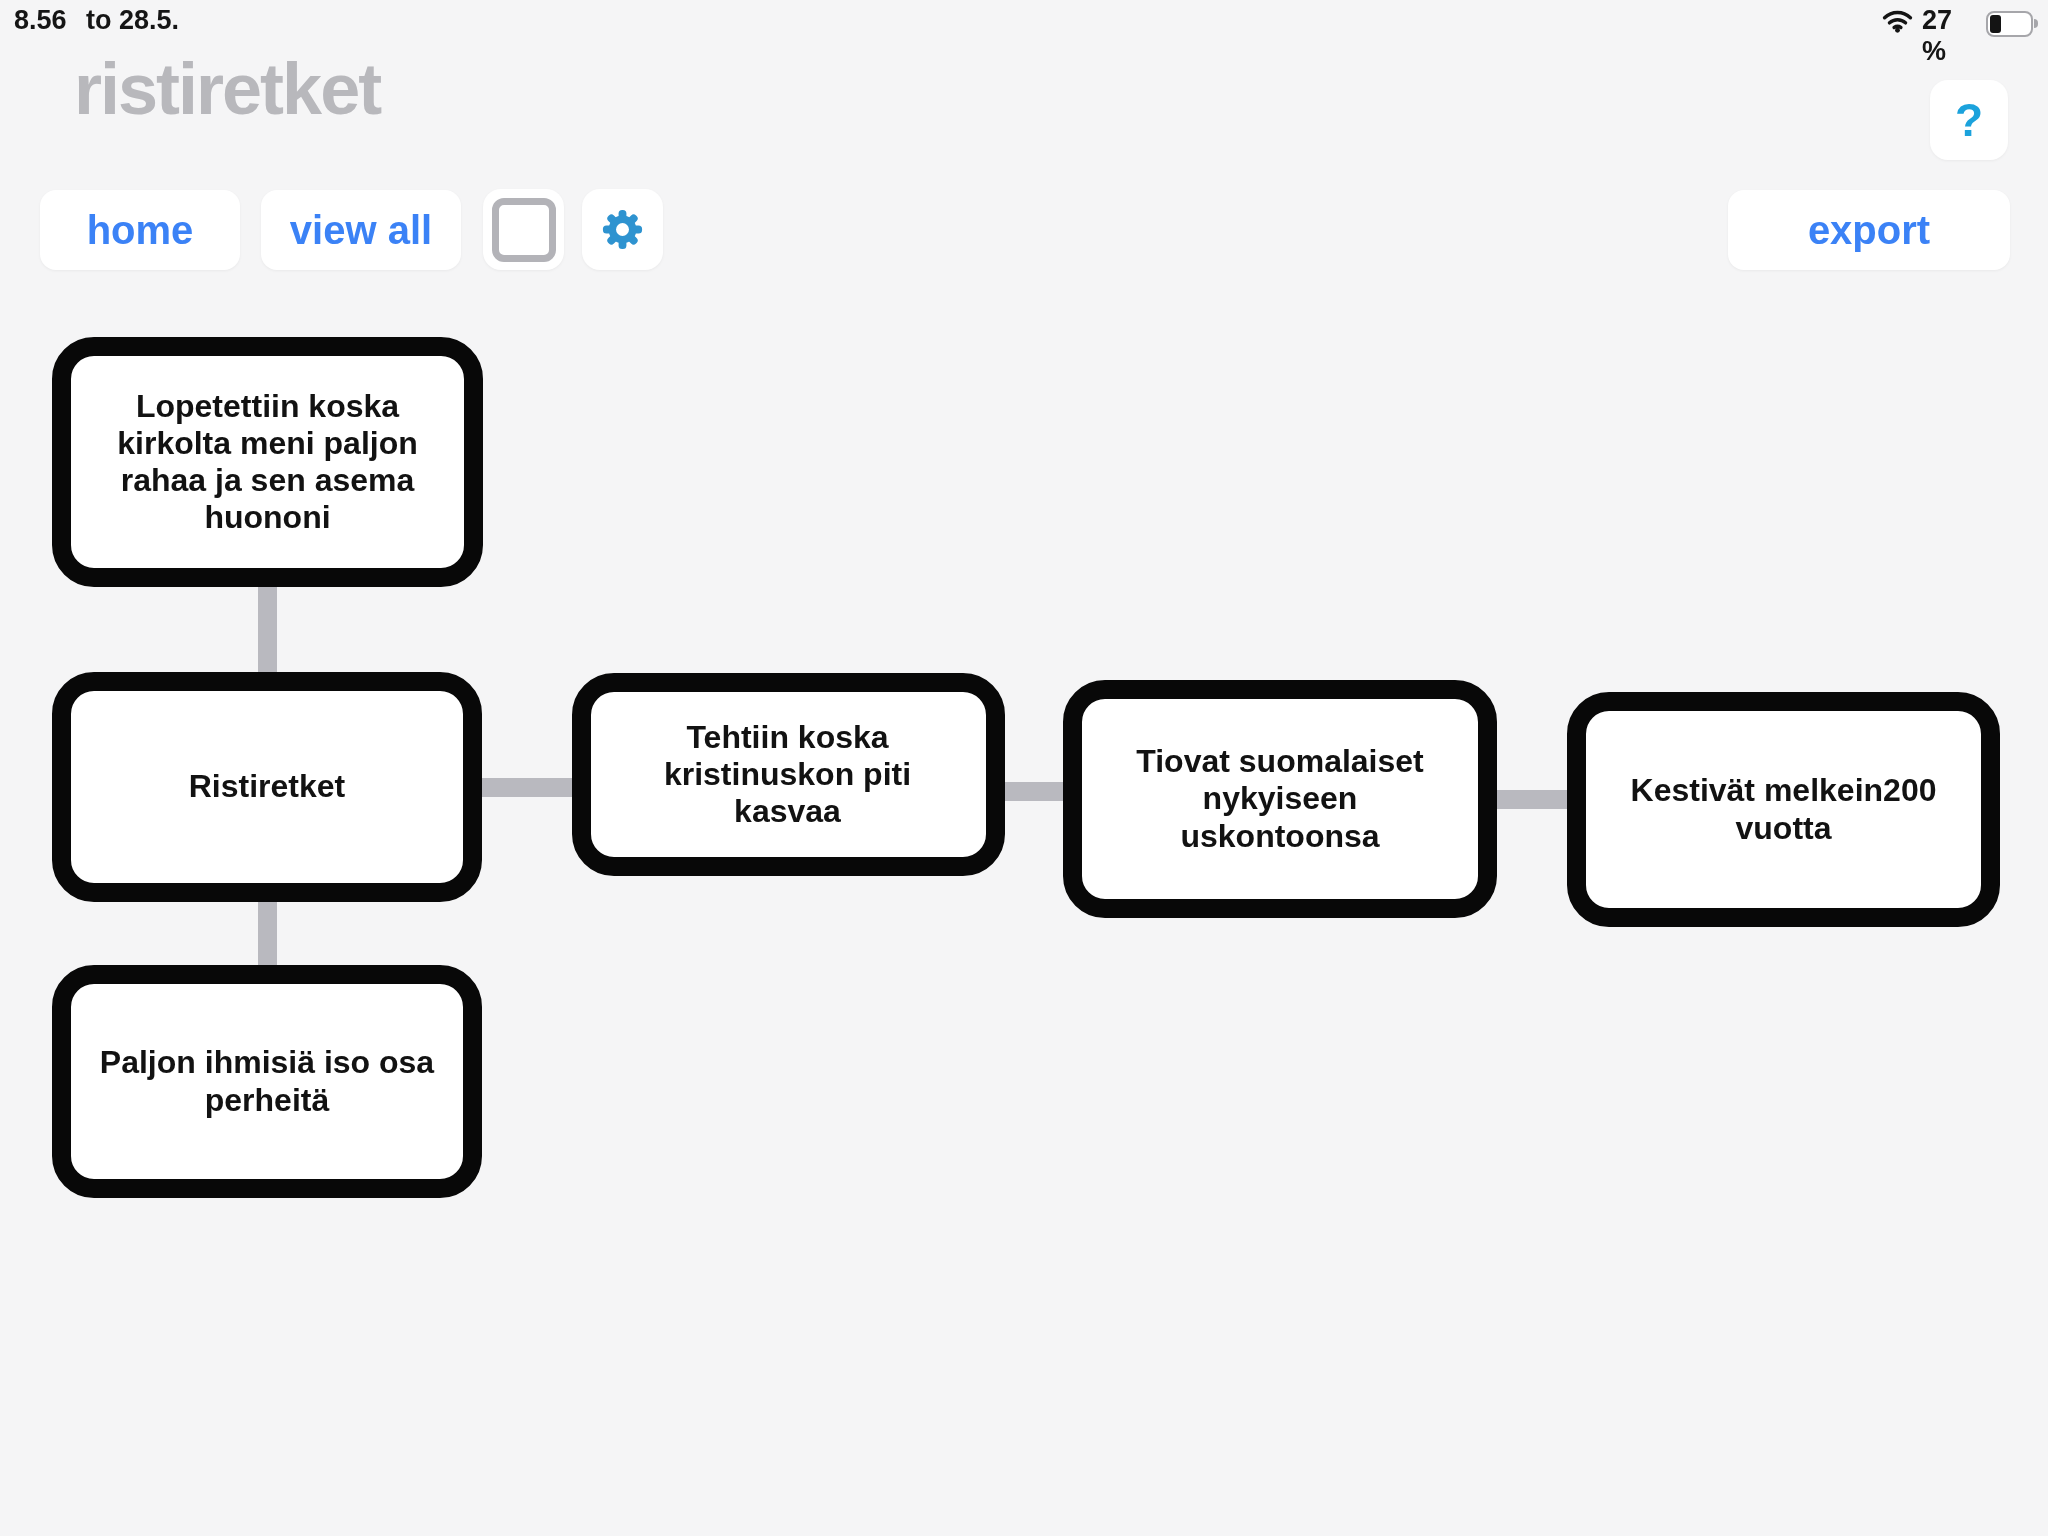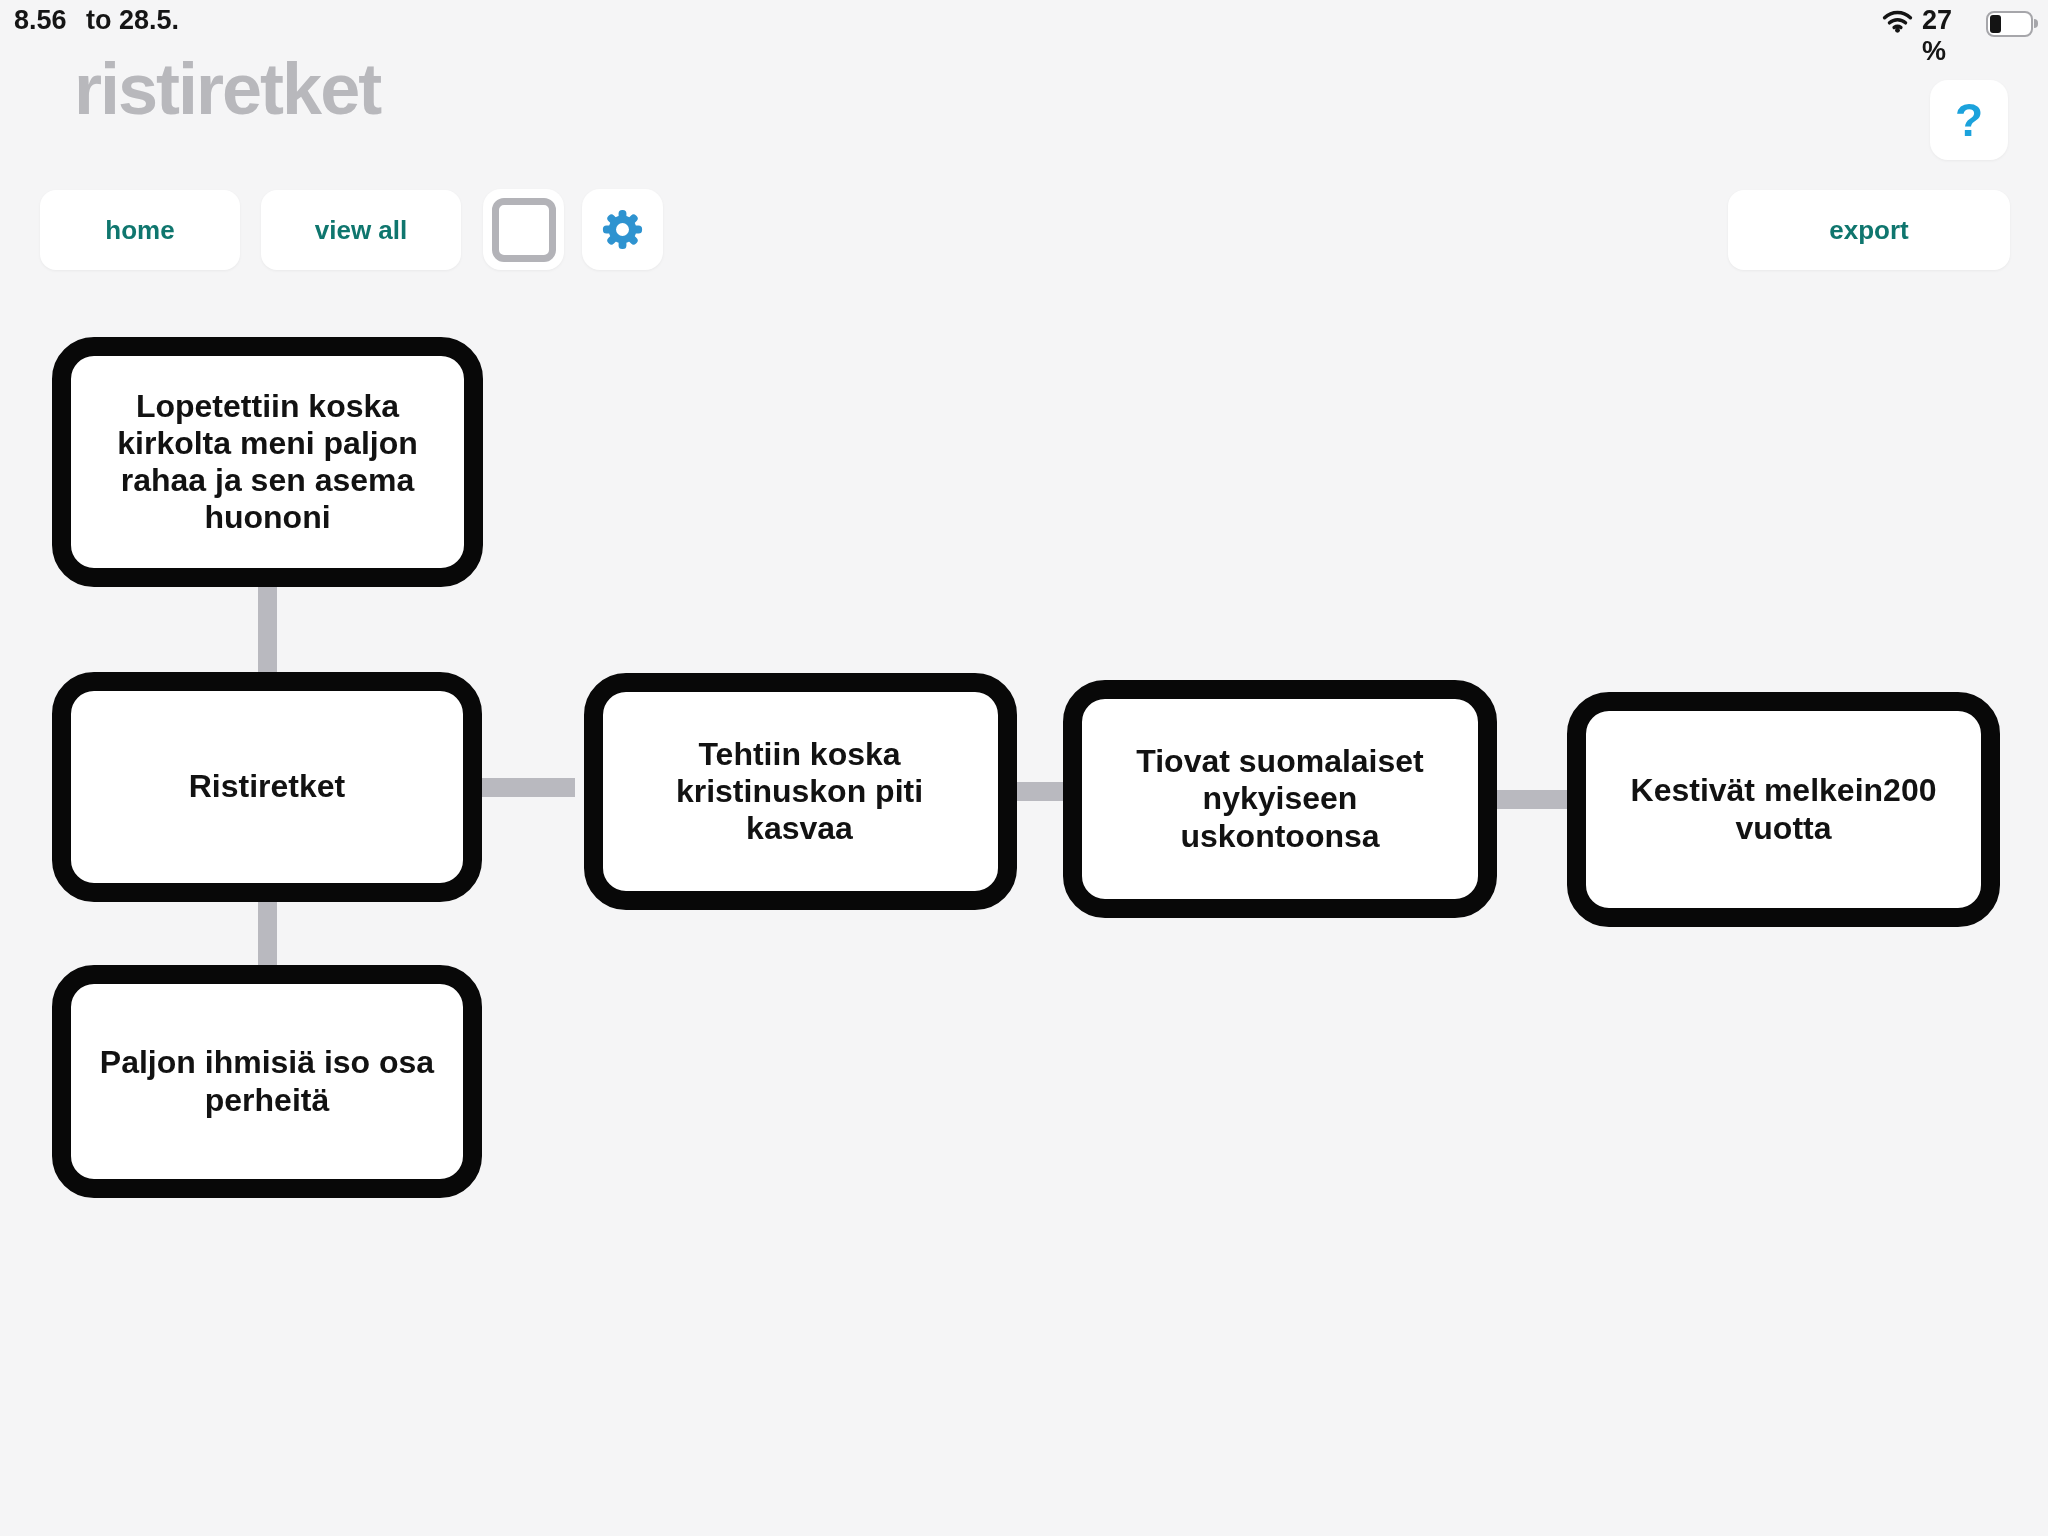--- a/index.html
+++ b/index.html
@@ -19,40 +19,40 @@
   .battery{position:absolute;left:1986px;top:11px;width:47px;height:26px;
     border:2.5px solid #a6a6aa;border-radius:8px;box-sizing:border-box;padding:2px;background:#fff;}
   .battery-fill{width:27%;height:100%;background:#141414;border-radius:3px;}
   .battery:after{content:"";position:absolute;right:-7px;top:6px;width:4px;height:9px;
     background:#a6a6aa;border-radius:0 4px 4px 0;}
   
   .app-title{position:absolute;left:74px;top:48px;font-size:72px;font-weight:700;
     color:#b8b8bc;letter-spacing:-2px;}
   .btn{position:absolute;background:#fff;border:none;border-radius:16px;
     box-shadow:0 1px 3px rgba(0,0,0,0.05);display:flex;align-items:center;justify-content:center;
-    font-family:"Liberation Sans",sans-serif;font-weight:700;font-size:26px;color:#0f766e;cursor:pointer;}
+    font-family:"Liberation Sans",sans-serif;font-weight:700;font-size:40px;color:#3b82f6;cursor:pointer;}
   .help-btn{left:1930px;top:80px;width:78px;height:80px;border-radius:18px;
     font-size:46px;color:#1ba2dc;}
   
   .home-btn{left:40px;top:190px;width:200px;height:80px;}
   .viewall-btn{left:261px;top:190px;width:200px;height:80px;}
   .frame-btn{left:483px;top:189px;width:81px;height:81px;border-radius:18px;}
   .frame-btn .frame{width:50px;height:50px;border:7px solid #b3b3b8;border-radius:12px;}
   .gear-btn{left:582px;top:189px;width:81px;height:81px;border-radius:18px;}
   .export-btn{left:1728px;top:190px;width:282px;height:80px;}
   
   .connector{position:absolute;background:#b9b9bf;z-index:0;}
   .node{position:absolute;z-index:1;background:#ffffff;border:19px solid #080808;
     border-radius:42px;box-sizing:border-box;display:flex;align-items:center;justify-content:center;
     text-align:center;font-weight:700;font-size:32px;line-height:1.16;color:#121212;
     padding:0 18px;cursor:pointer;}
   .n1{left:52px;top:337px;width:431px;height:250px;align-items:center;}
   .n2{left:52px;top:672px;width:430px;height:230px;}
   .n3{left:52px;top:965px;width:430px;height:233px;justify-content:flex-end;}
-  .n4{left:584px;top:673px;width:433px;height:237px;padding-left:16px;}
+  .n4{left:572px;top:673px;width:433px;height:203px;padding-left:16px;}
   .n5{left:1063px;top:680px;width:434px;height:238px;}
   .n6{left:1567px;top:692px;width:433px;height:235px;}
   .c1{left:258px;top:575px;width:19px;height:110px;}
   .c2{left:258px;top:895px;width:19px;height:85px;}
   .c3{left:465px;top:778px;width:110px;height:19px;}
   .c4{left:980px;top:782px;width:100px;height:19px;}
   .c5{left:1485px;top:790px;width:95px;height:19px;}
 </style>
 </head>
 <body>

